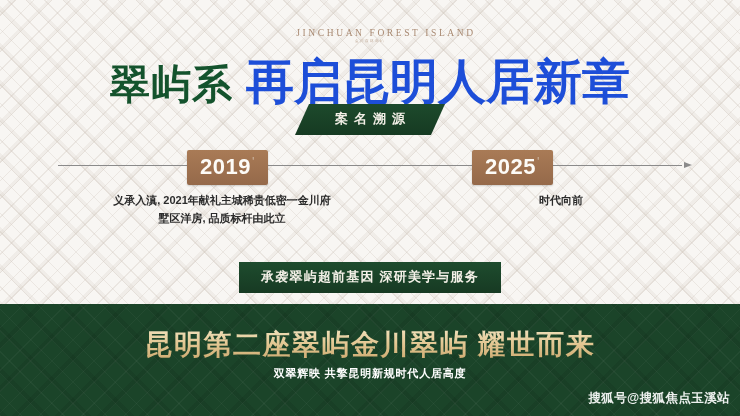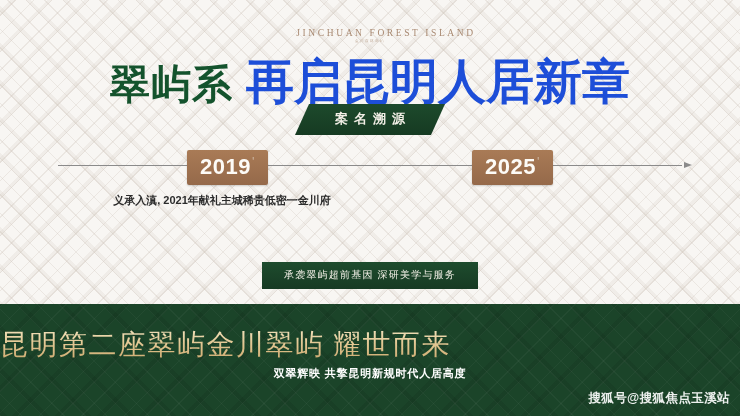--- a/index.html
+++ b/index.html
@@ -185,22 +185,22 @@
     position: absolute;
     top: 262px;
     left: 0;
     right: 0;
     display: flex;
     justify-content: center;
   }
   .midbar {
     background: linear-gradient(180deg, #1e4c2e 0%, #173a23 100%);
     color: #f4f1e8;
-    font-size: 10px;
-    font-weight: normal;
+    font-size: 13px;
+    font-weight: bold;
     letter-spacing: 1.2px;
     padding: 6px 22px 7px 22px;
     white-space: nowrap;
   }
 
   
   .bottom-panel {
     position: absolute;
     left: 0;
     right: 0;
@@ -225,22 +225,23 @@
       repeating-linear-gradient(-45deg,
         rgba(0,0,0,0.07) 0px, rgba(0,0,0,0.07) 5px,
         rgba(0,0,0,0) 5px, rgba(0,0,0,0) 30px);
     pointer-events: none;
   }
   .bottom-title {
     position: absolute;
     top: 22px;
     left: 0;
     right: 0;
-    font-family: "Liberation Serif", "DejaVu Serif", serif;
-    font-weight: normal;
+    text-align: center;
+    font-family: "Liberation Serif", "DejaVu Serif", serif;
+    font-weight: bold;
     font-size: 28px;
     letter-spacing: 1.5px;
     white-space: nowrap;
     background: linear-gradient(180deg, #f3e6c4 0%, #e3c894 45%, #c9a469 100%);
     -webkit-background-clip: text;
     background-clip: text;
     color: transparent;
     -webkit-text-fill-color: transparent;
   }
   .bottom-sub {
@@ -289,26 +290,28 @@
   <div class="timeline">
     <div class="timeline-rule"></div>
     <div class="timeline-arrow"></div>
   </div>
 
   <div class="year-badge" id="badge-2019">
     <span>2019</span><span class="tick">'</span>
   </div>
   <div class="year-desc" id="desc-2019">
     <div>义承入滇, 2021年献礼主城稀贵低密一金川府</div>
+    <div>墅区洋房, 品质标杆由此立</div>
   </div>
 
   <div class="year-badge" id="badge-2025">
     <span>2025</span><span class="tick">'</span>
   </div>
   <div class="year-desc" id="desc-2025">
+    <div>时代向前</div>
   </div>
 
   <div class="midbar-wrap">
     <div class="midbar">承袭翠屿超前基因  深研美学与服务</div>
   </div>
 
   <div class="bottom-panel">
     <div class="lattice-dark"></div>
     <div class="bottom-title">昆明第二座翠屿金川翠屿  耀世而来</div>
     <div class="bottom-sub">双翠辉映  共擎昆明新规时代人居高度</div>

